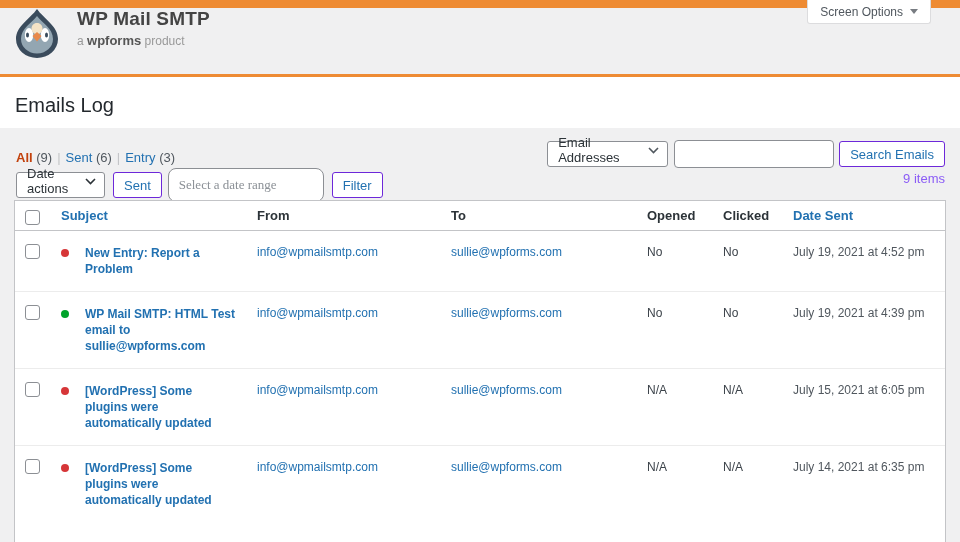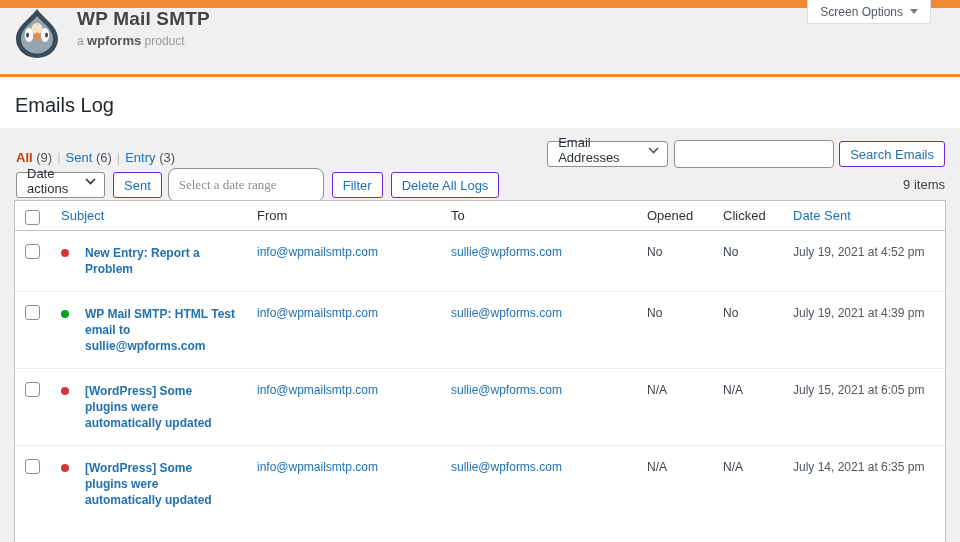--- a/index.html
+++ b/index.html
@@ -52,29 +52,29 @@
   .btn { height:26px; background:#fff; border:1px solid #6d28d9; border-radius:3px; color:#2271b1;
     font-size:13px; padding:4px 10px; cursor:pointer; font-family:"Liberation Sans", sans-serif; white-space:nowrap; }
 
   
   .tablenav { position:absolute; top:43px; left:16px; right:15px; height:28px; display:flex; align-items:center; }
   .sel-bulk { width:89px; margin-right:8px; }
   .date-input { width:156px; height:26px; border:1px solid #8c8f94; border-radius:8px; background:#fff;
     padding:16px 10px; font-size:13px; color:#2c3338; margin:0 8px 0 6px; font-family:Liberation Serif, serif; }
   .date-input::placeholder { color:#8b9096; opacity:1; }
   .btn-delete { margin-left:8px; }
-  .items-count { position:absolute; right:0; top:6px; font-size:13px; color:#404040; }
+  .items-count { position:absolute; right:0; top:0; font-size:13px; color:#8b5cf6; }
 
   
   .table-wrap { position:absolute; top:72px; left:14px; right:14px; height:360px;
     background:#fff; border:1px solid #c3c4c7; overflow:hidden; }
   table { width:100%; border-collapse:collapse; table-layout:fixed; }
   col.c-cb{width:36px;} col.c-subject{width:196px;} col.c-from{width:194px;} col.c-to{width:196px;}
   col.c-opened{width:76px;} col.c-clicked{width:70px;} col.c-date{width:162px;}
-  thead th { text-align:left; font-weight:400; font-size:13px; color:#2c3338; padding:7px 10px;
+  thead th { text-align:left; font-weight:700; font-size:13px; color:#2c3338; padding:7px 10px;
     border-bottom:1px solid #c3c4c7; }
   thead a { color:#2271b1; text-decoration:none; }
   td { padding:14px 10px; font-size:12px; vertical-align:top; line-height:15px; }
   tbody tr + tr td, tbody.partial tr td { border-top:1px solid #ececec; }
   .cb { display:inline-block; width:15px; height:15px; border:1px solid #8c8f94; border-radius:3px; background:#fff; cursor:pointer; }
   .col-cb { padding:13px 0 0 10px; }
   thead .col-cb { padding:6px 0 0 10px; }
   .col-subject { position:relative; }
   .dot { position:absolute; left:10px; top:18px; width:8px; height:8px; border-radius:50%; }
   .dot.failed { background:#d63638; }
@@ -143,21 +143,20 @@
     <div class="tablenav">
       <div class="select-control sel-bulk">
         <span>Date actions</span>
         <svg class="chevron" viewBox="0 0 11 7">
             <polyline points="1,1 5.5,5.5 10,1" fill="none" stroke="#2c3338" stroke-width="1.6"></polyline>
           </svg>
       </div>
       <button class="btn">Sent</button>
       <input class="date-input" type="text" placeholder="Select a date range" style="">
       <button class="btn">Filter</button>
-      <button class="btn btn-delete">Delete All Logs</button>
       <span class="items-count">9 items</span>
     </div>
 
     <div class="table-wrap">
       <table>
         <colgroup>
           <col class="c-cb">
             <col class="c-subject">
             <col class="c-from">
             <col class="c-to">

